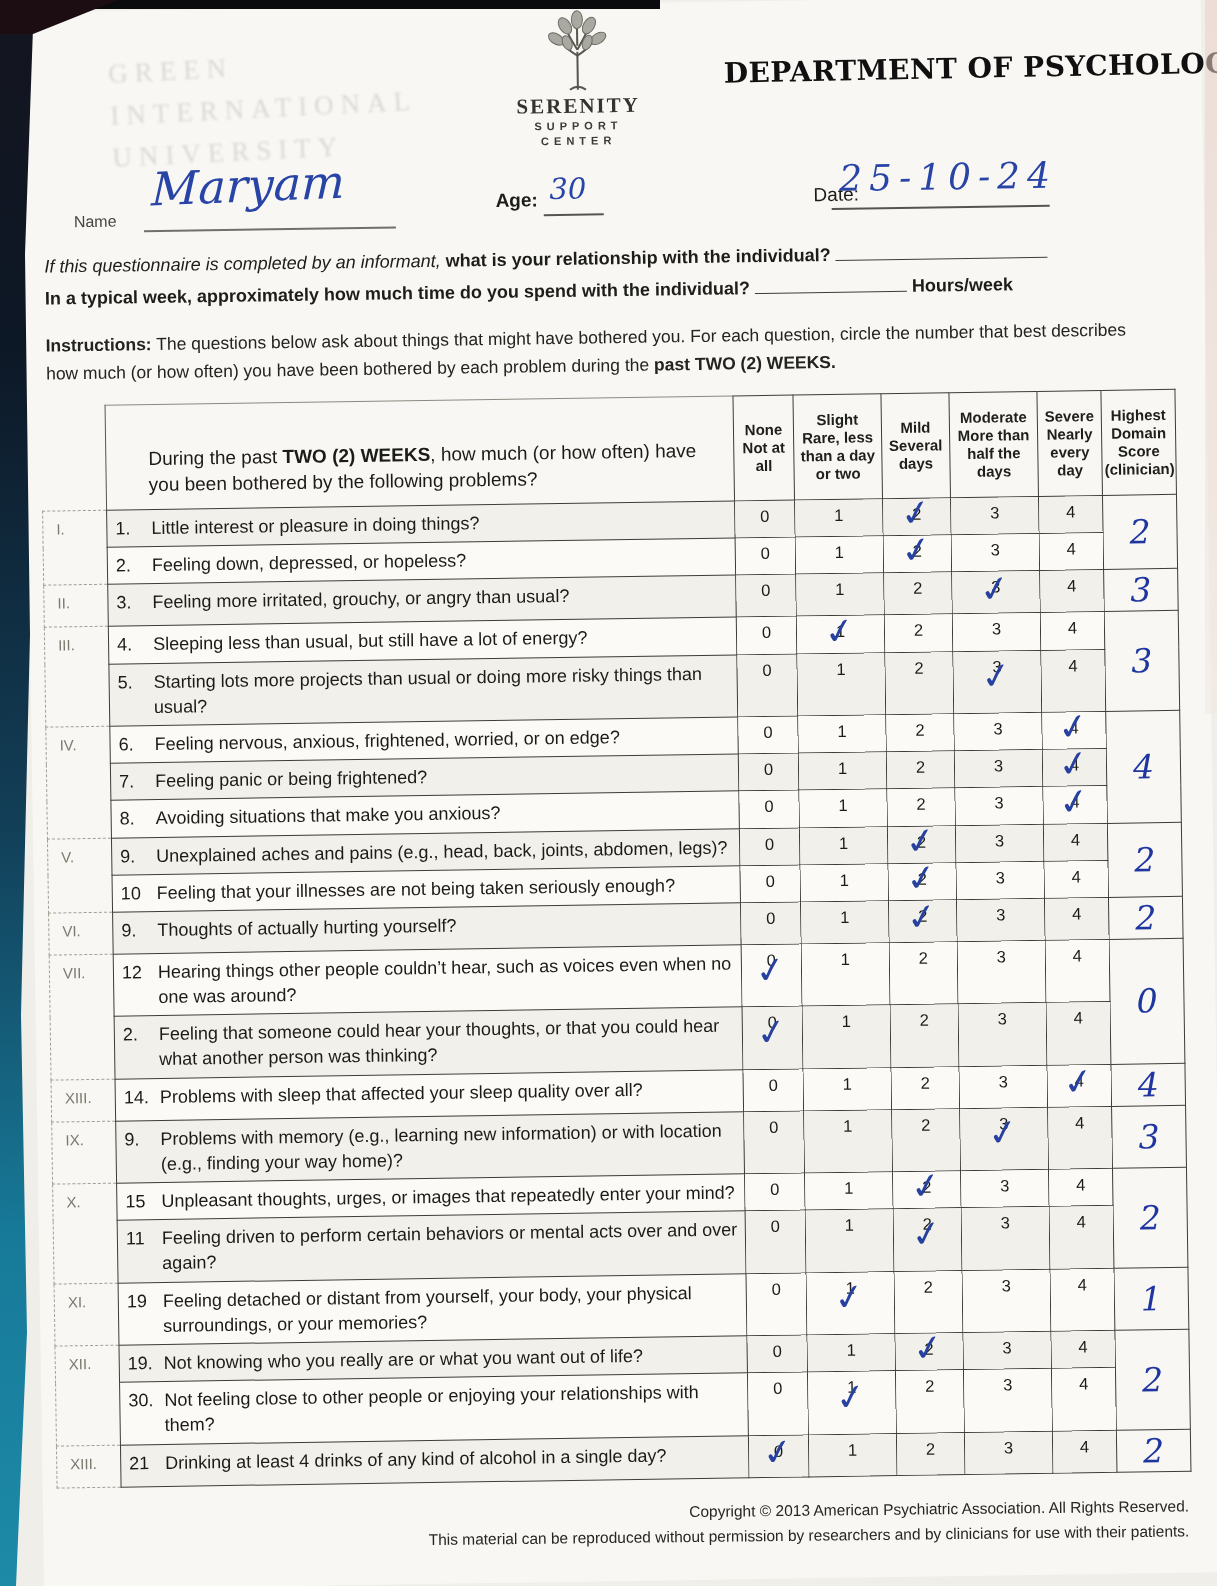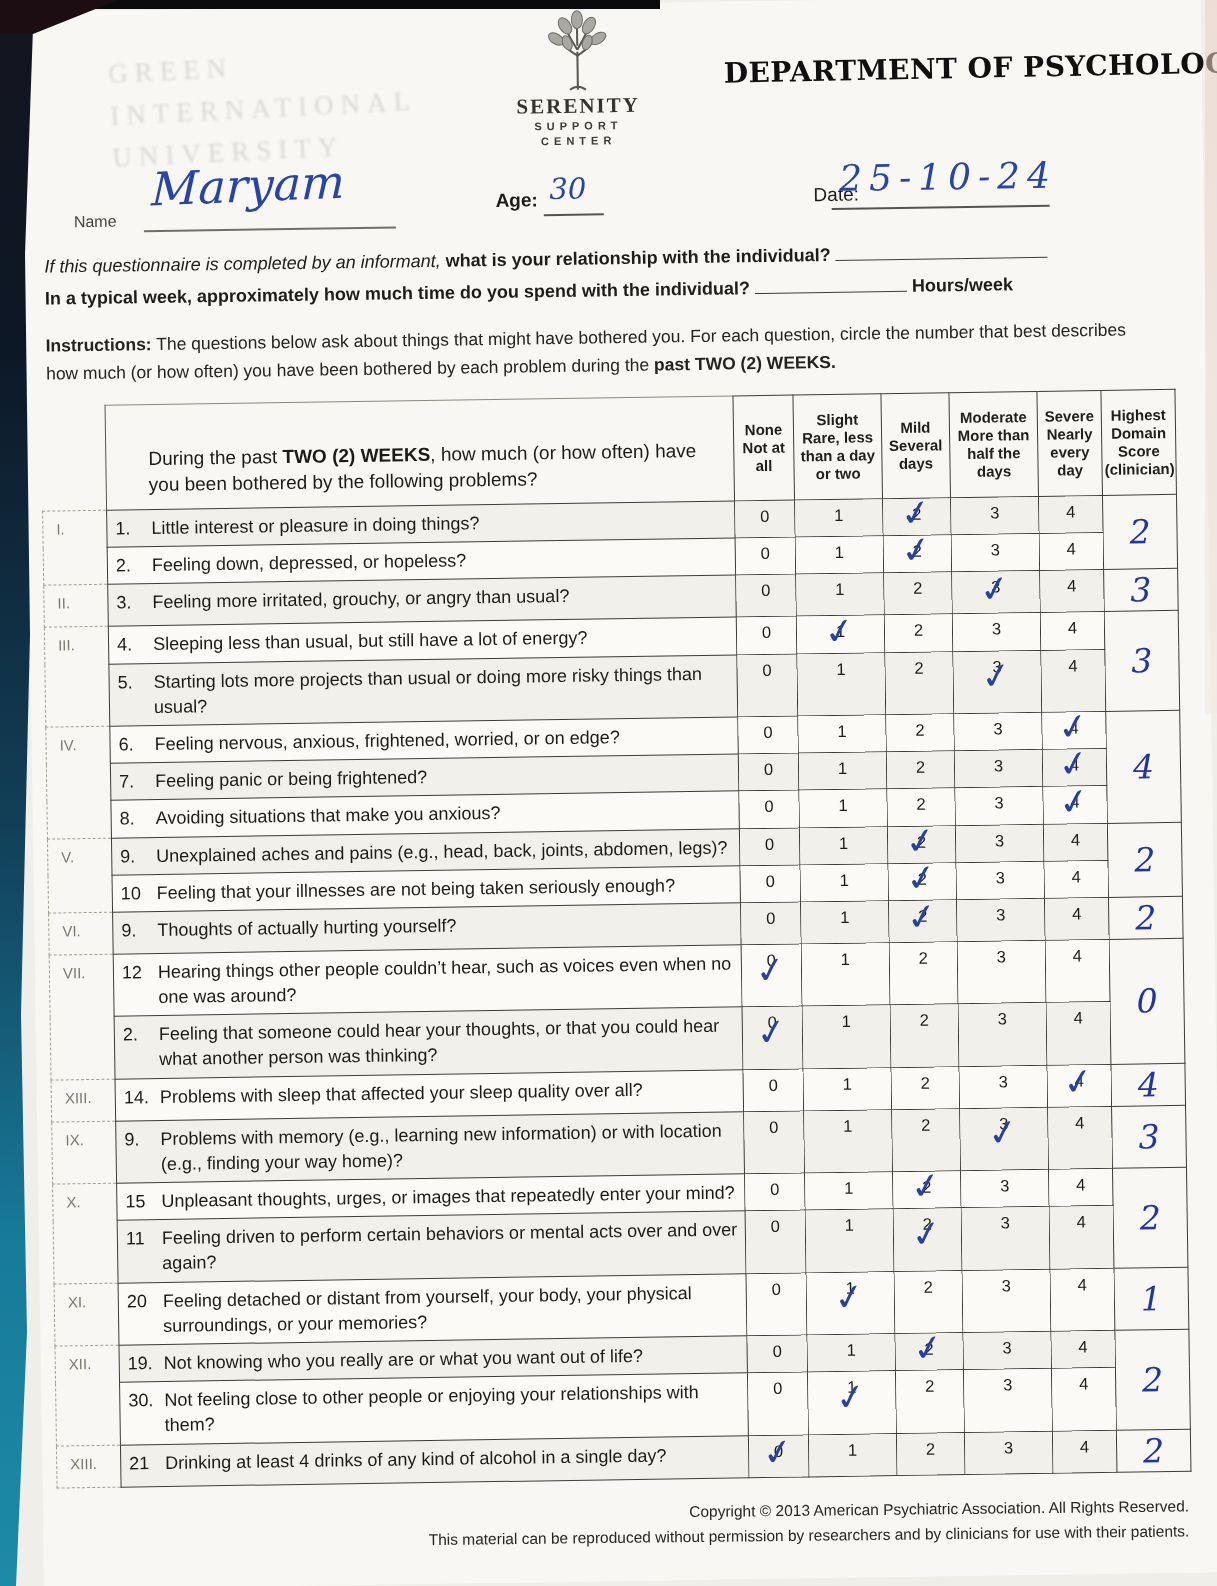--- a/index.html
+++ b/index.html
@@ -456,21 +456,21 @@
               <td class="acell"><span>0</span></td>
               <td class="acell"><span>1</span></td>
               <td class="acell"><span>2</span><span class="check">✓</span></td>
               <td class="acell"><span>3</span></td>
               <td class="acell"><span>4</span></td>
             </tr>
             <tr>
               <td class="roman" rowspan="1">XI.</td>
               <td class="qcell">
                 <div class="qrow">
-                  <span class="qnum">20</span>
+                  <span class="qnum">19</span>
                   <span class="qtext">Feeling detached or distant from yourself, your body, your physical surroundings, or your memories?</span>
                 </div>
               </td>
               <td class="acell"><span>0</span></td>
               <td class="acell"><span>1</span><span class="check">✓</span></td>
               <td class="acell"><span>2</span></td>
               <td class="acell"><span>3</span></td>
               <td class="acell"><span>4</span></td>
               <td class="score" rowspan="1">1</td>
             </tr>

